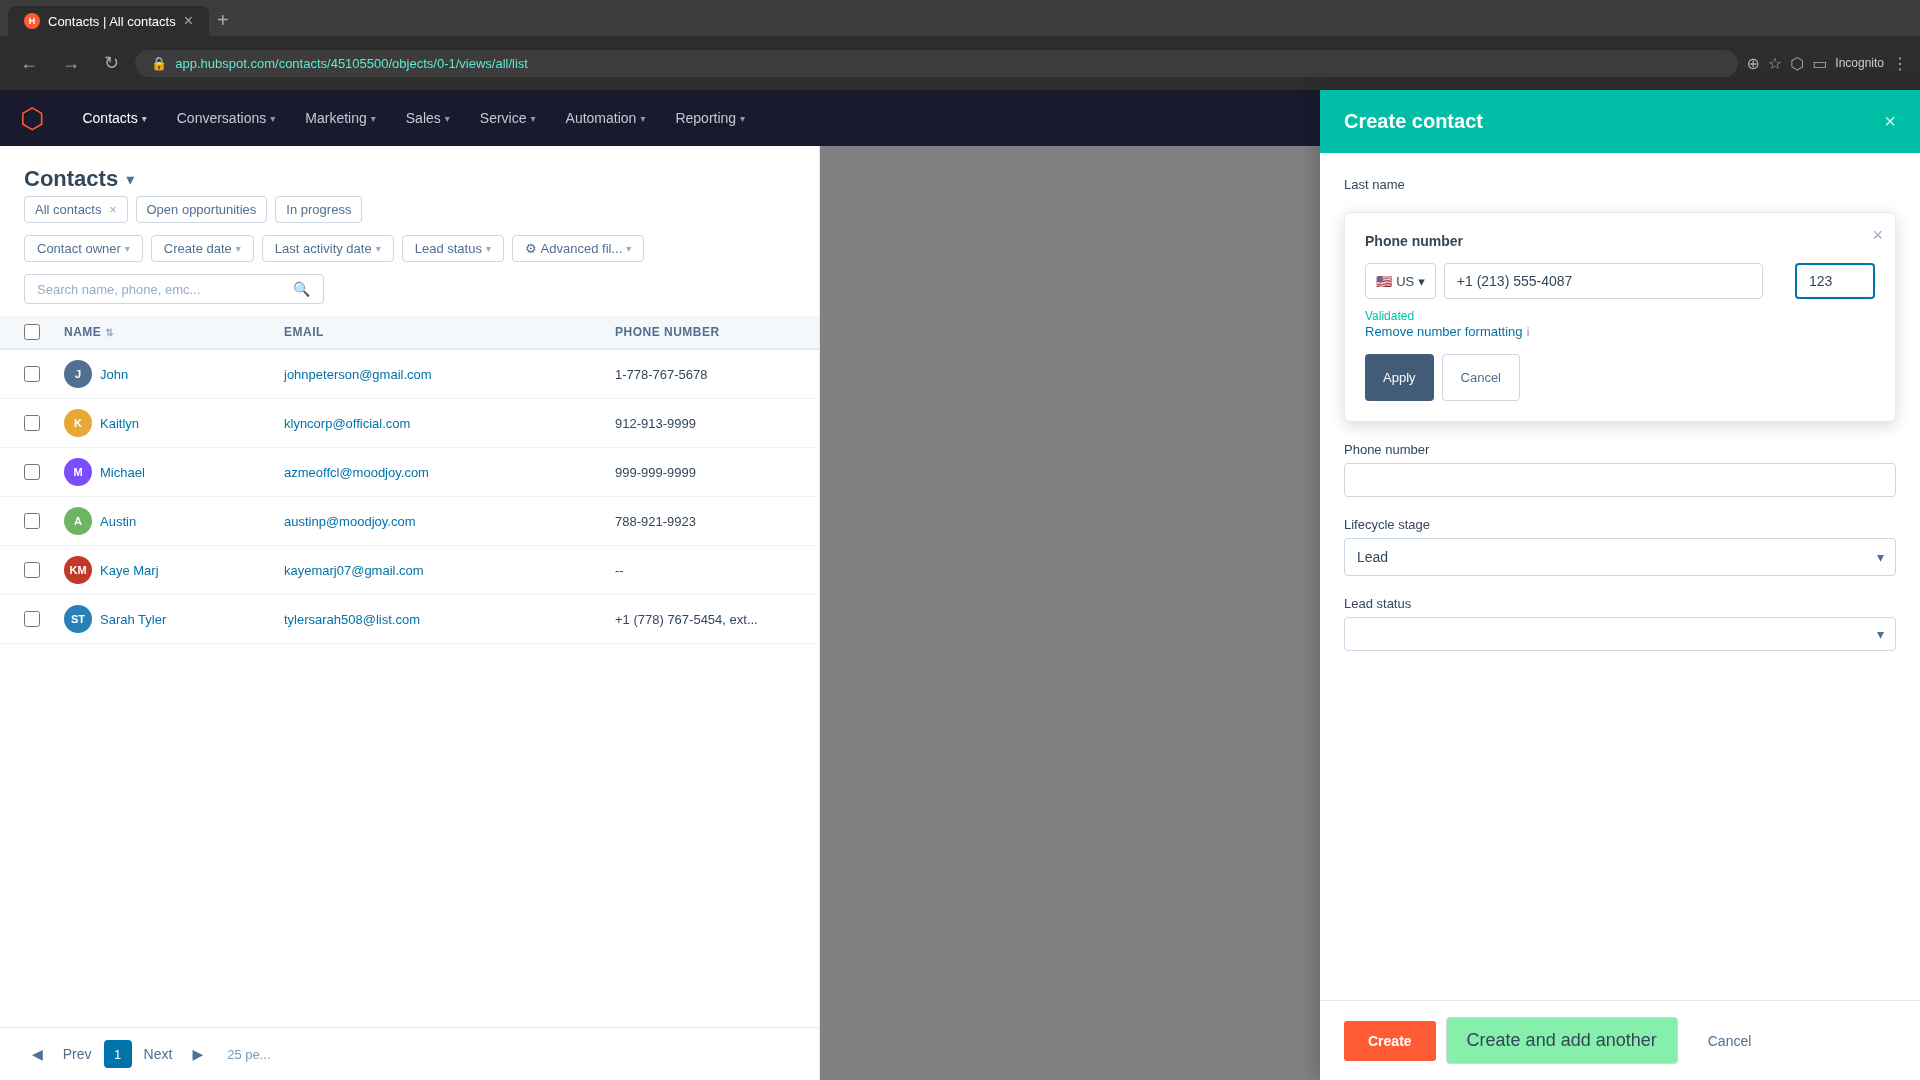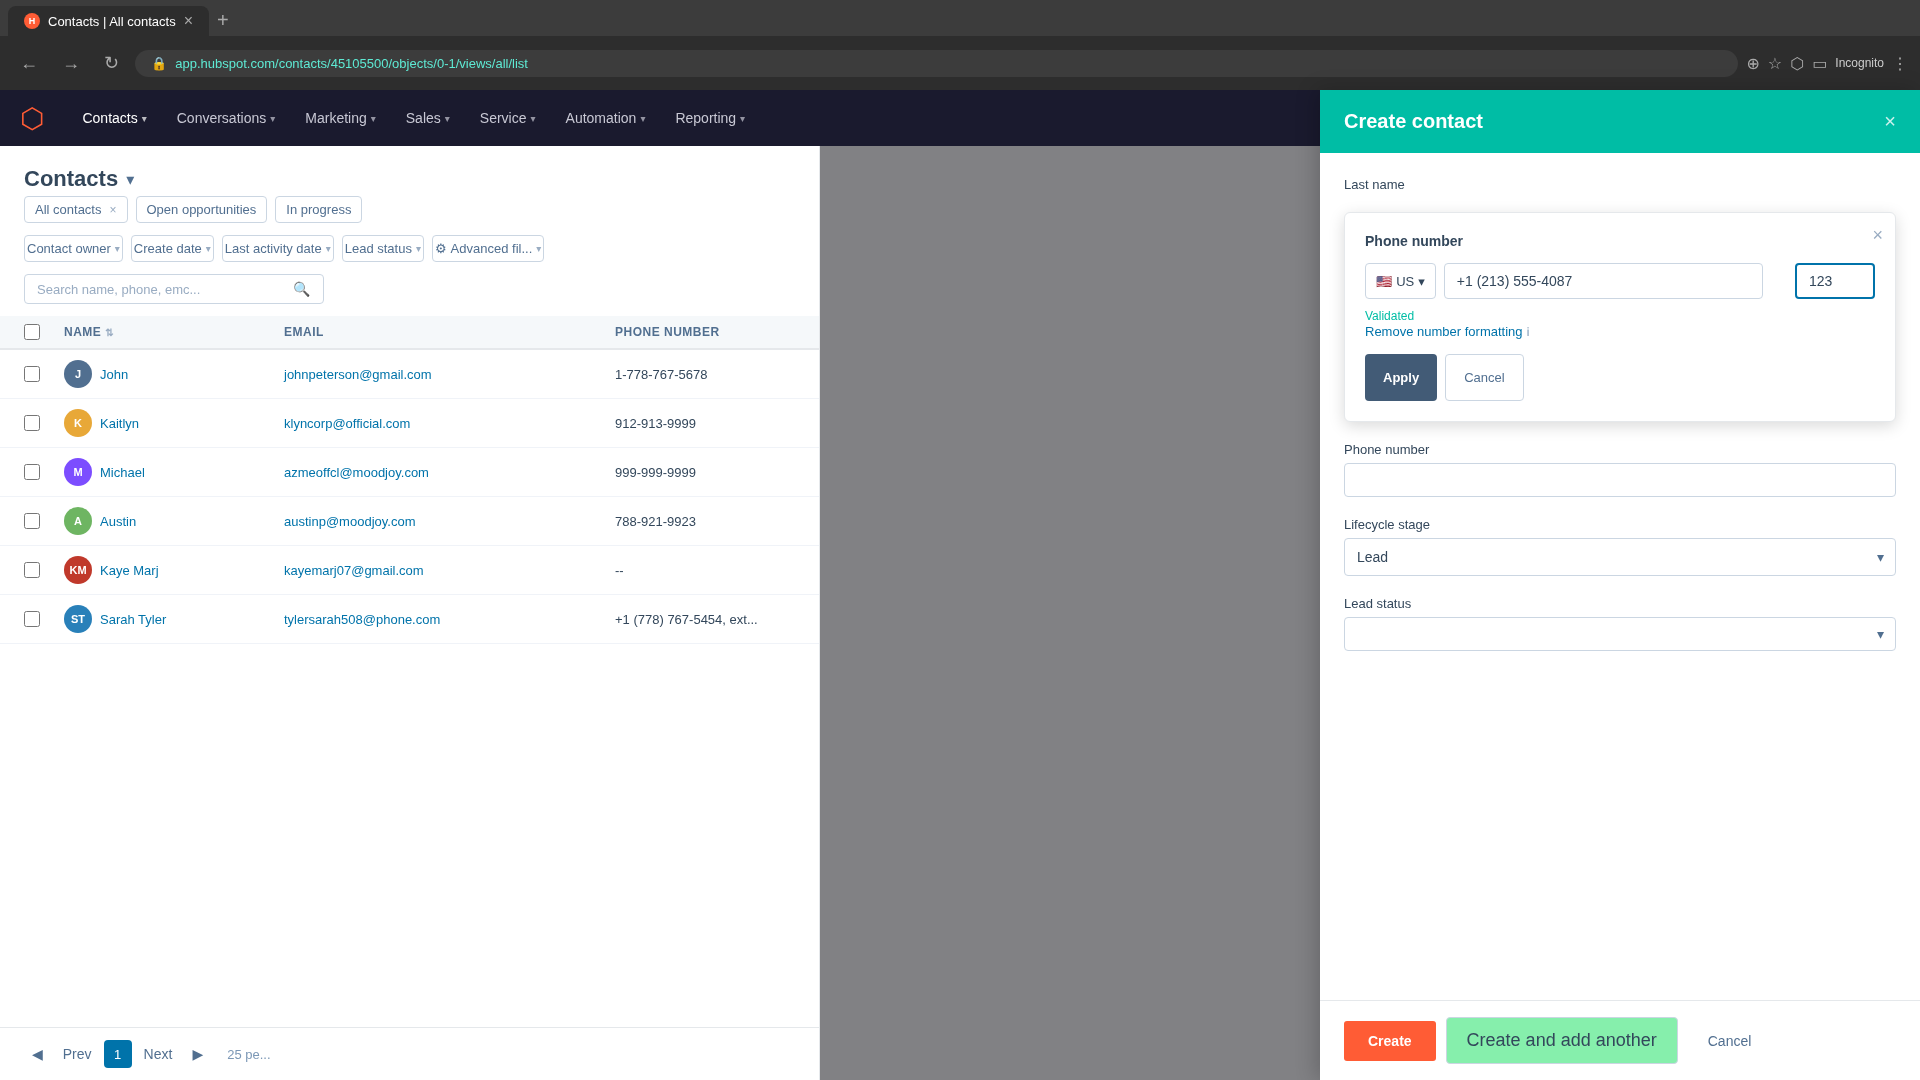--- a/index.html
+++ b/index.html
@@ -45,21 +45,21 @@
     .contacts-dropdown-btn { color: #516f90; cursor: pointer; font-size: 16px; }
     .contacts-count { color: #7c98b6; font-size: 13px; margin-bottom: 12px; }
 
     
     .filter-pills { display: flex; gap: 8px; padding: 0 24px 12px; flex-wrap: wrap; }
     .filter-pill { display: flex; align-items: center; gap: 4px; border: 1px solid #cbd6e2; border-radius: 4px; padding: 5px 10px; font-size: 13px; color: #516f90; background: #fff; cursor: pointer; white-space: nowrap; }
     .filter-pill .pill-x { color: #99acc2; margin-left: 4px; font-size: 12px; }
 
     
     .advanced-filters { display: flex; gap: 8px; padding: 0 24px 12px; align-items: center; }
-    .adv-filter-item { display: flex; align-items: center; gap: 4px; padding: 5px 2px; border: 1px solid #cbd6e2; border-radius: 4px; font-size: 13px; color: #516f90; cursor: pointer; background: #fff; }
+    .adv-filter-item { display: flex; align-items: center; gap: 4px; padding: 5px 12px; border: 1px solid #cbd6e2; border-radius: 4px; font-size: 13px; color: #516f90; cursor: pointer; background: #fff; }
     .adv-filter-item .filter-chevron { font-size: 10px; color: #99acc2; }
 
     
     .search-row { padding: 0 24px 12px; display: flex; gap: 8px; }
     .search-box { display: flex; align-items: center; border: 1px solid #cbd6e2; border-radius: 4px; padding: 6px 12px; gap: 0; flex: 1; max-width: 300px; background: #fff; }
     .search-input { border: none; outline: none; font-size: 13px; color: #33475b; width: 100%; }
     .search-input::placeholder { color: #99acc2; }
     .search-icon { color: #7c98b6; }
 
     
@@ -107,21 +107,21 @@
     .phone-popup-close { position: absolute; top: 12px; right: 12px; background: none; border: none; color: #99acc2; font-size: 18px; cursor: pointer; }
     .phone-popup-title { font-size: 14px; font-weight: 600; color: #33475b; margin-bottom: 14px; }
     .phone-input-row { display: flex; gap: 8px; margin-bottom: 10px; }
     .country-select { display: flex; align-items: center; gap: 4px; border: 1px solid #cbd6e2; border-radius: 4px; padding: 8px 10px; font-size: 13px; color: #33475b; cursor: pointer; background: #fff; white-space: nowrap; }
     .phone-number-input { flex: 1; border: 1px solid #cbd6e2; border-radius: 4px; padding: 8px 12px; font-size: 14px; color: #33475b; outline: none; }
     .phone-short-input { width: 80px; border: 2px solid #0073aa; border-radius: 4px; padding: 8px 12px; font-size: 14px; color: #33475b; outline: none; margin-left: 24px; }
     .validated-badge { color: #00bda5; font-size: 12px; font-weight: 500; }
     .remove-formatting { color: #0073aa; font-size: 13px; cursor: pointer; margin-bottom: 14px; display: flex; align-items: center; gap: 4px; }
     .info-icon { color: #7c98b6; font-size: 12px; }
     .phone-popup-actions { display: flex; gap: 8px; }
-    .apply-btn { background: #425b76; color: #fff; border: none; border-radius: 4px; padding: 16px 18px; font-size: 13px; font-weight: 700; cursor: pointer; }
+    .apply-btn { background: #425b76; color: #fff; border: none; border-radius: 4px; padding: 16px 18px; font-size: 13px; font-weight: 400; cursor: pointer; }
     .cancel-link-btn { background: #fff; color: #516f90; border: 1px solid #cbd6e2; border-radius: 4px; padding: 8px 18px; font-size: 13px; cursor: pointer; }
 
     
     .lifecycle-select-wrapper { position: relative; }
     .lifecycle-select { width: 100%; border: 1px solid #cbd6e2; border-radius: 4px; padding: 10px 12px; font-size: 14px; color: #33475b; background: #fff; appearance: none; cursor: pointer; outline: none; }
     .lifecycle-chevron { position: absolute; right: 12px; top: 50%; transform: translateY(-50%); color: #516f90; pointer-events: none; }
 
     
     .modal-footer { padding: 16px 24px; border-top: 1px solid #e5e8eb; display: flex; gap: 10px; align-items: center; flex-shrink: 0; background: #fff; }
     .create-btn { background: #ff5c35; color: #fff; border: none; border-radius: 3px; padding: 12px 24px; font-size: 14px; font-weight: 600; cursor: pointer; }
@@ -310,21 +310,21 @@
           </div>
           <span class="contact-email">kayemarj07@gmail.com</span>
           <span class="contact-phone">--</span>
         </div>
         <div class="table-row">
           <input type="checkbox" class="row-check" style="">
           <div class="contact-name">
             <div class="avatar" style="background:#2980b9;">ST</div>
             <span class="contact-name-text">Sarah Tyler</span>
           </div>
-          <span class="contact-email">tylersarah508@phone.com</span>
+          <span class="contact-email">tylersarah508@list.com</span>
           <span class="contact-phone">+1 (778) 767-5454, ext...</span>
         </div>
       </div>
 
       <div class="pagination">
         <div class="page-nav">
           <button class="page-nav-btn">◀</button>
           <span class="page-nav-btn">Prev</span>
           <div class="page-num active">1</div>
           <span class="page-nav-btn">Next</span>

